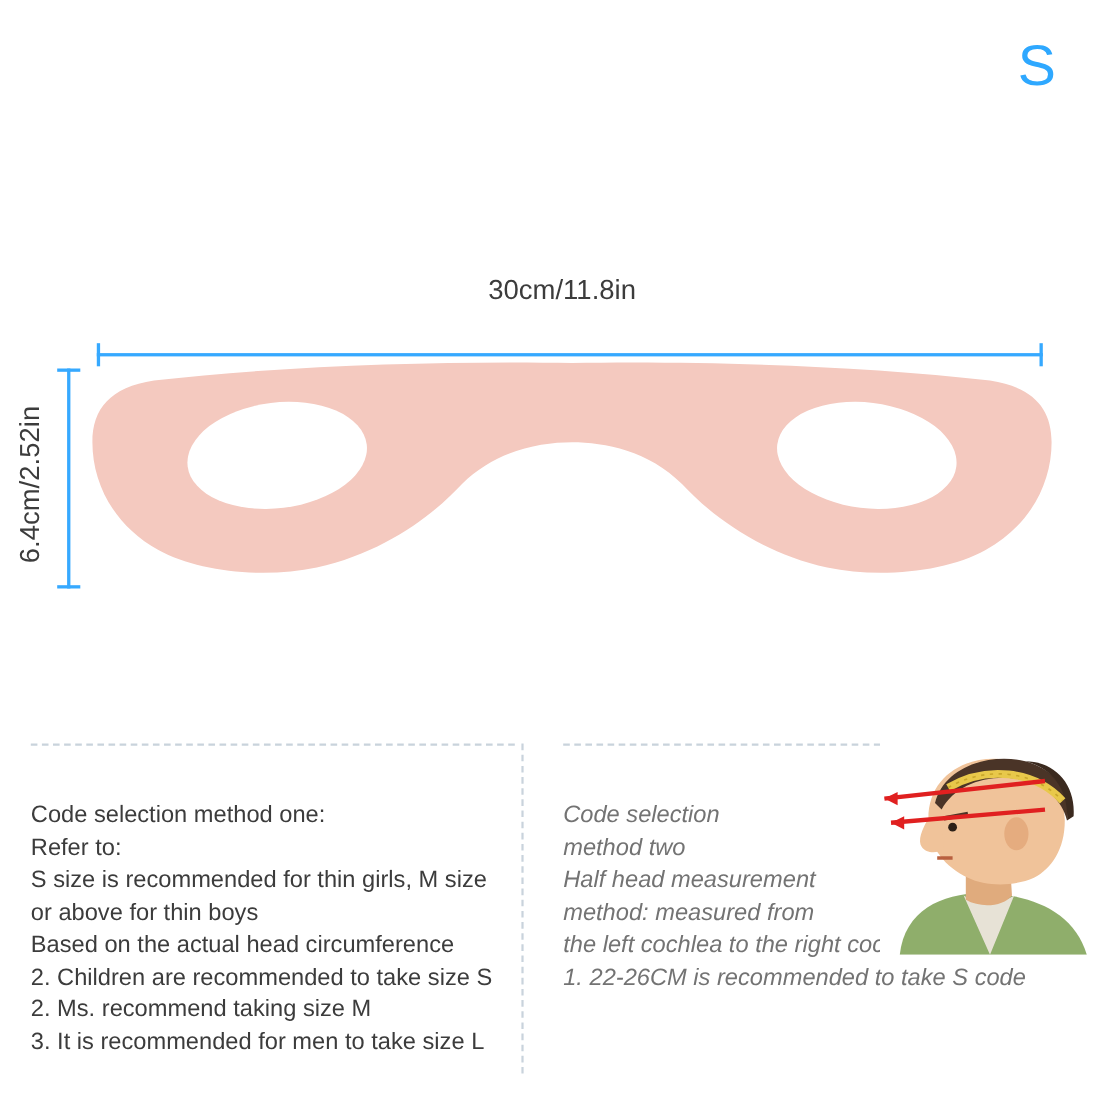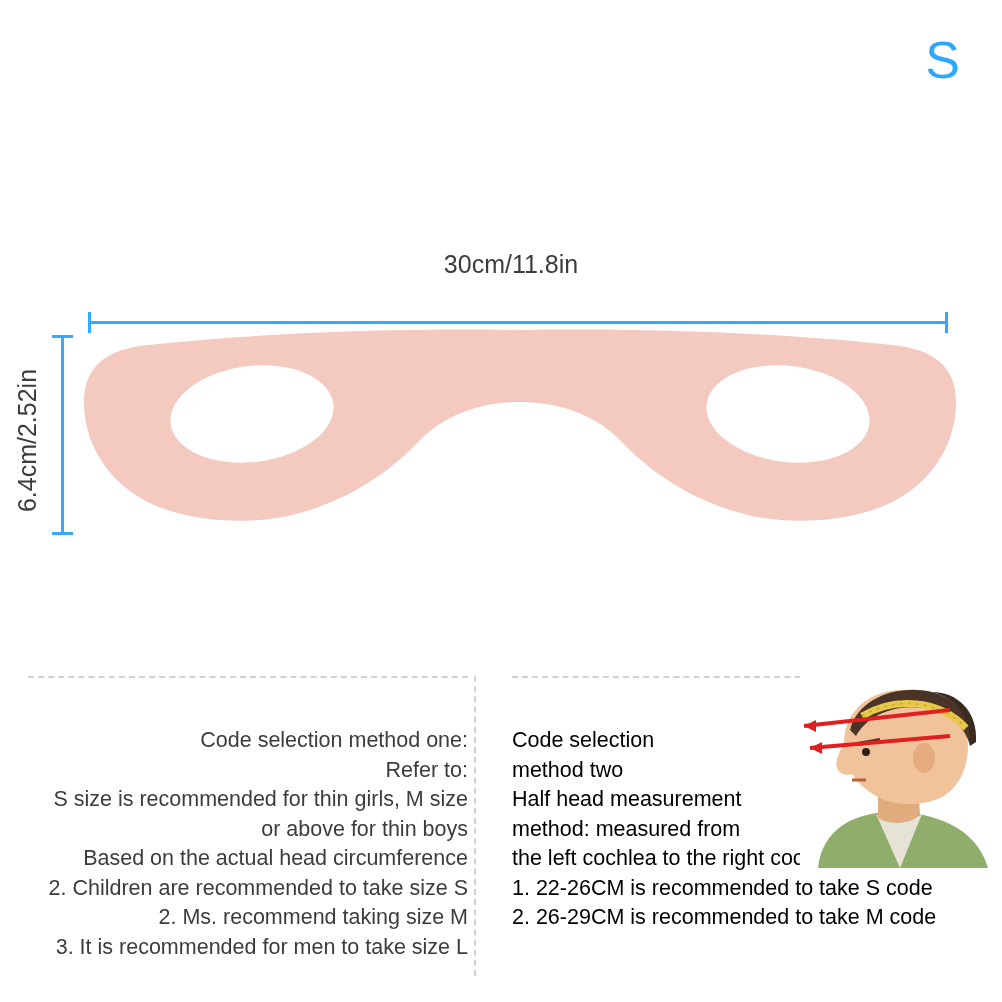--- a/index.html
+++ b/index.html
@@ -142,30 +142,30 @@
 
   
   #text-left {
     position: absolute;
     left: 28px;
     top: 726px;
     width: 440px;
     font-size: 21.5px;
     line-height: 29.5px;
     color: #3c3c3c;
-    text-align: right;
   }
   #text-right {
     position: absolute;
     left: 512px;
     top: 726px;
     width: 470px;
     font-size: 21.5px;
     line-height: 29.5px;
-    color: #000000;
+    color: #737373;
+    font-style: italic;
   }
   .tline { white-space: nowrap; }
 
   #head-illustration {
     position: absolute;
     left: 800px;
     top: 672px;
     width: 196px;
     height: 196px;
   }
@@ -233,21 +233,20 @@
   <div class="tline">3. It is recommended for men to take size L</div>
 </div>
 
 <div id="text-right">
   <div class="tline">Code selection</div>
   <div class="tline">method two</div>
   <div class="tline">Half head measurement</div>
   <div class="tline">method: measured from</div>
   <div class="tline">the left cochlea to the right cochlea</div>
   <div class="tline">1. 22-26CM is recommended to take S code</div>
-  <div class="tline">2. 26-29CM is recommended to take M code</div>
 </div>
 
 <div id="head-illustration">
   <svg viewBox="0 0 196 196" width="196" height="196">
 
     <rect x="0" y="0" width="196" height="196" fill="#ffffff"></rect>
 
     <path d="M 18 196 C 22 156, 56 140, 92 140 C 132 140, 176 154, 188 196 Z" fill="#8fae6b"></path>
     <path d="M 76 142 L 100 196 L 122 142 C 110 150, 88 150, 76 142 Z" fill="#e7e2d6"></path>
 

